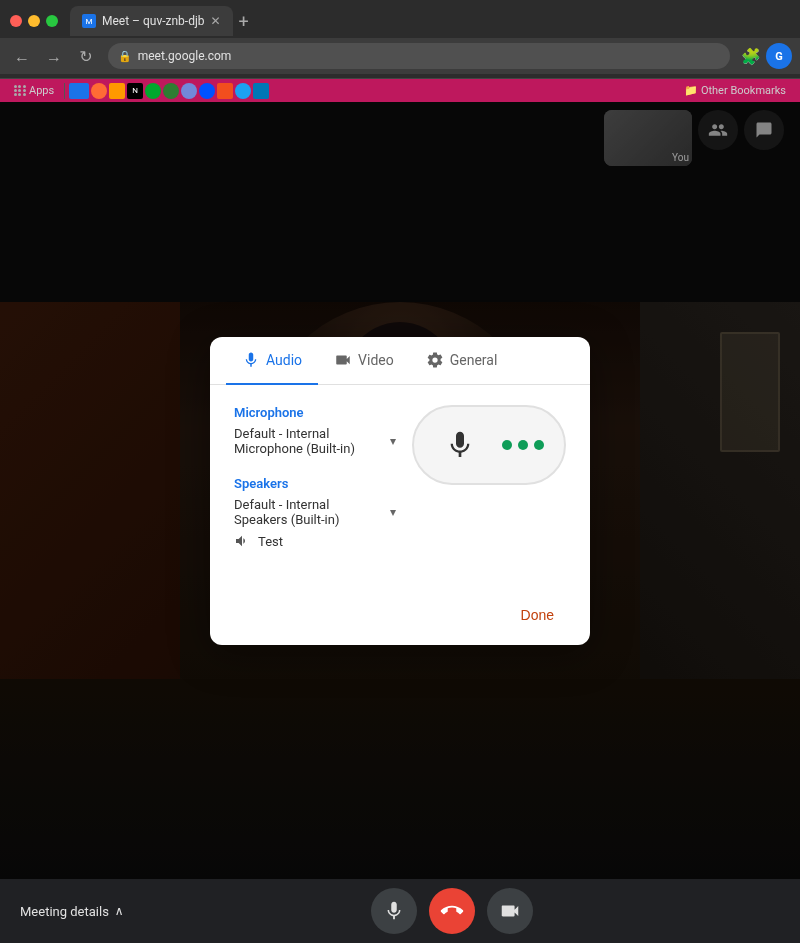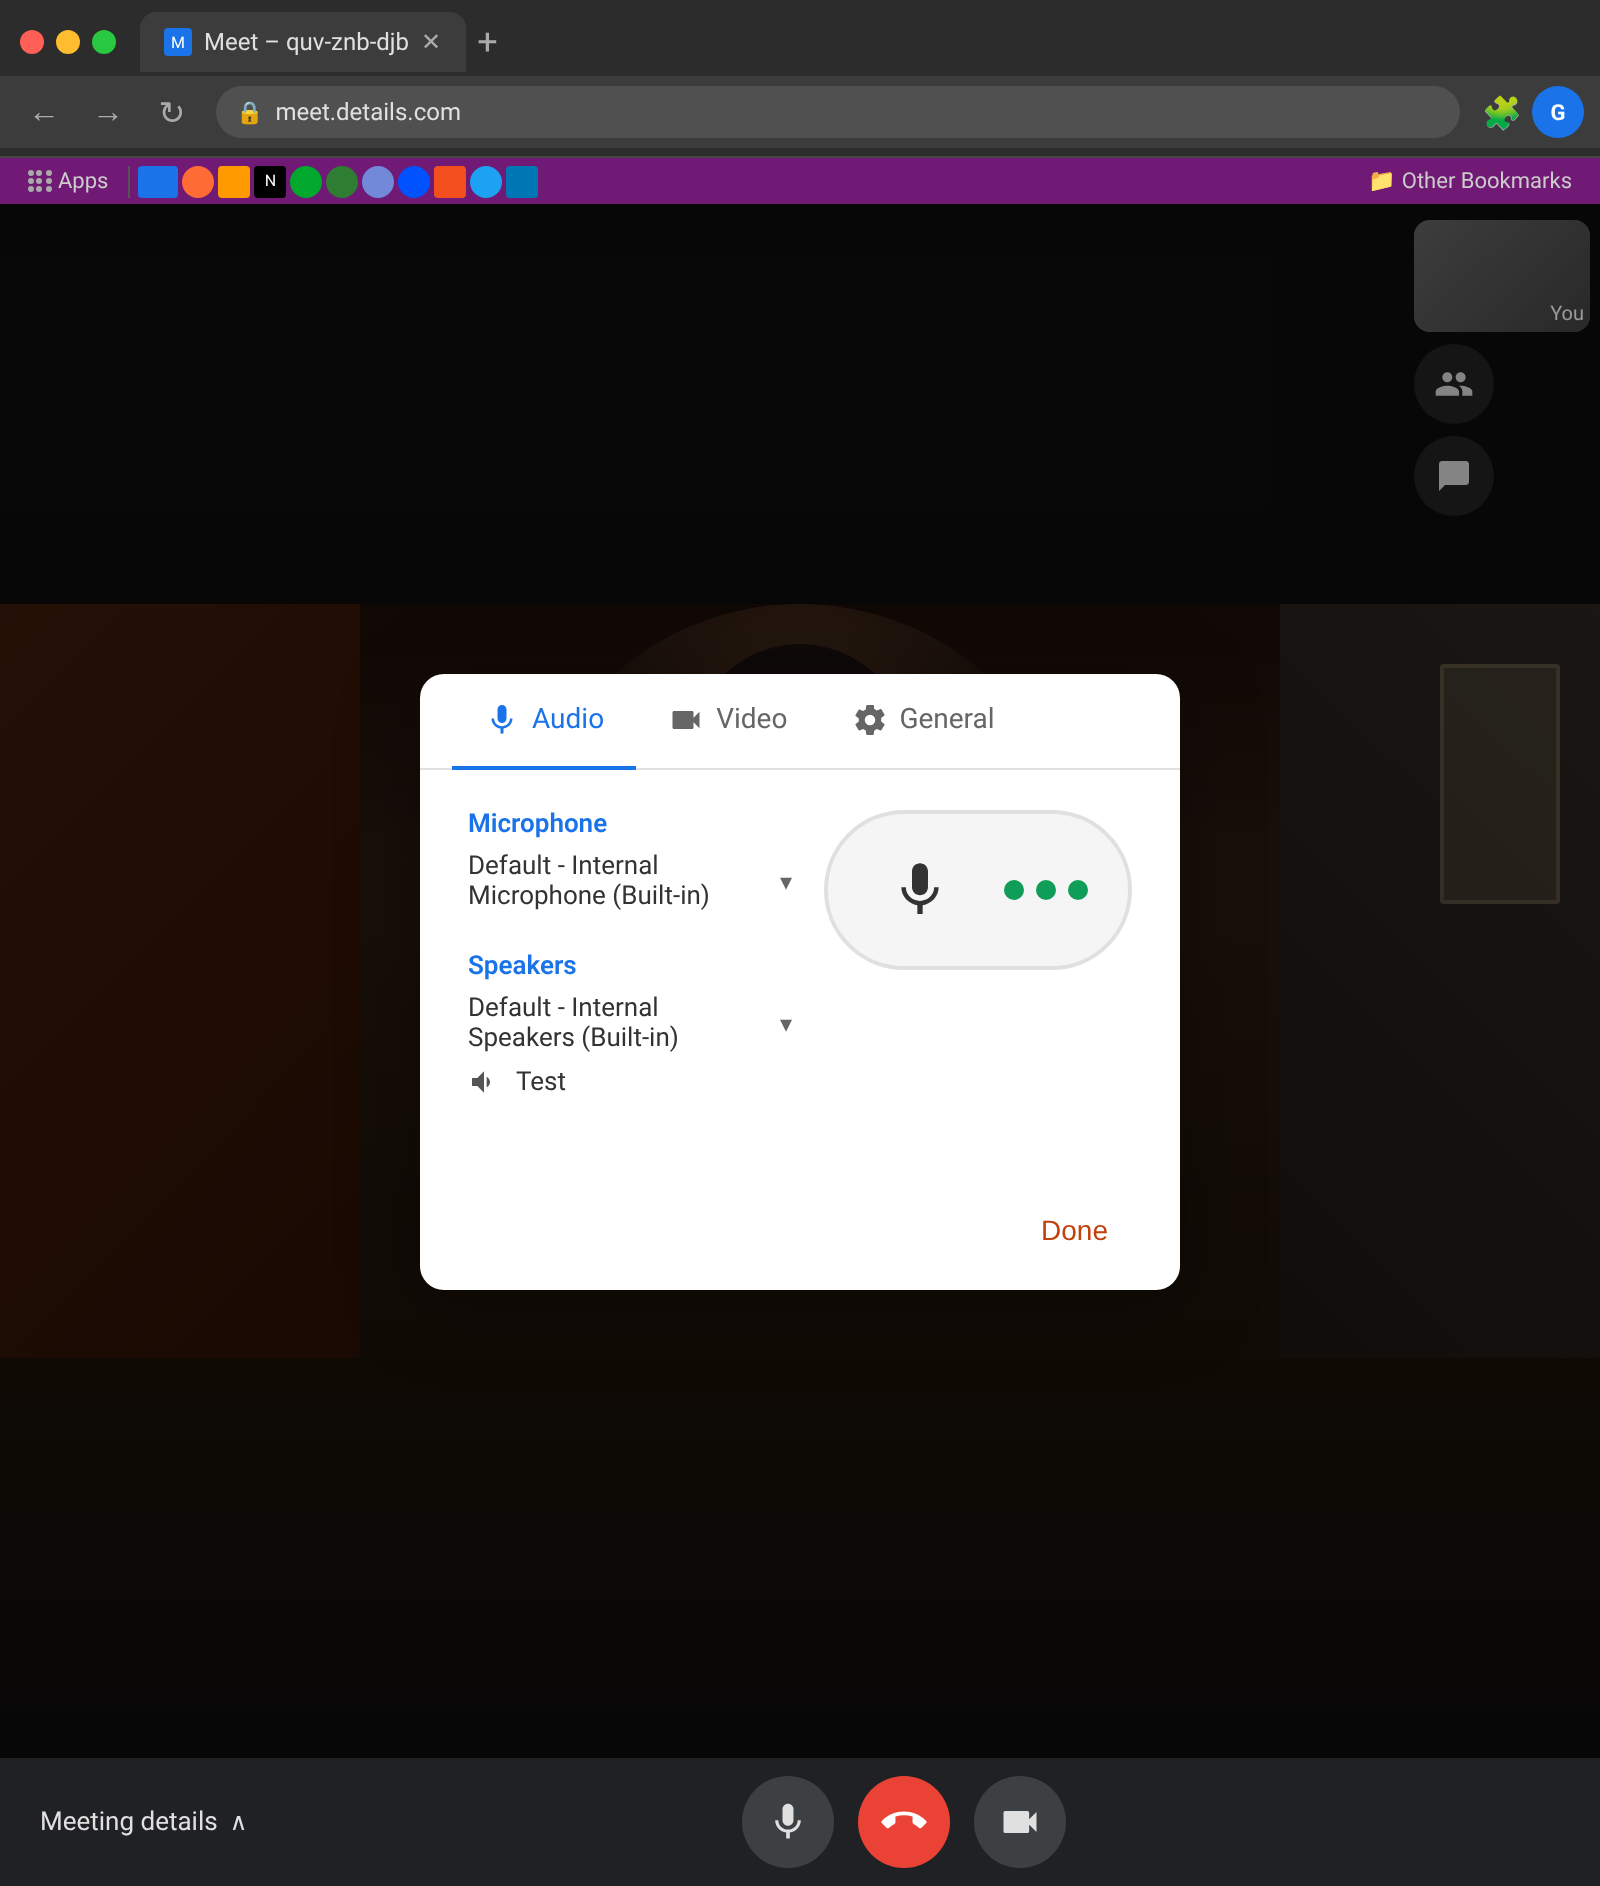--- a/index.html
+++ b/index.html
@@ -397,31 +397,31 @@
     <span class="new-tab-btn">+</span>
   </div>
 
   <div class="nav-bar">
     <div class="nav-btn">←</div>
     <div class="nav-btn">→</div>
     <div class="nav-btn">↻</div>
 
     <div class="address-bar">
       <span class="lock">🔒</span>
-      <span style="font-size:12px; color:#e0e0e0;">meet.details.com</span>
+      <span style="font-size:12px; color:#e0e0e0;">meet.google.com</span>
     </div>
 
     <div class="nav-actions">
       <div class="nav-action-btn" style="font-size:16px;">🧩</div>
       <div class="nav-action-btn" style="background:#1a73e8; border-radius:50%; color:#fff; font-size:11px; font-weight:bold;">G</div>
     </div>
   </div>
 </div>
 
-<div style="background:#701a75; height:24px; display:flex; align-items:center; padding:0 8px; gap:2px; border-top:1px solid #444;">
+<div style="background:#be185d; height:24px; display:flex; align-items:center; padding:0 8px; gap:2px; border-top:1px solid #444;">
   <div class="bm-item">
     <div class="bm-apps-icon">
       <div class="bm-apps-dot"></div>
         <div class="bm-apps-dot"></div>
         <div class="bm-apps-dot"></div>
       <div class="bm-apps-dot"></div>
         <div class="bm-apps-dot"></div>
         <div class="bm-apps-dot"></div>
       <div class="bm-apps-dot"></div>
         <div class="bm-apps-dot"></div>
@@ -465,21 +465,21 @@
 
       <div style="position:absolute; top:0; left:50%; transform:translateX(-50%); width:280px; height:280px; background:radial-gradient(ellipse at 50% 30%, #4a3020 0%, #2a1a10 50%, transparent 80%); border-radius:50%;"></div>
 
       <div style="position:absolute; top:20px; left:50%; transform:translateX(-50%); width:130px; height:160px; background:#1a1010; border-radius:50% 50% 45% 45%;"></div>
     </div>
 
     <div style="position:absolute; bottom:0; left:0; width:100%; height:200px; background:linear-gradient(to bottom, #1a1208, #0d0d0d);"></div>
 
   </div>
 
-  <div style="position:absolute; top:8px; right:5px; display:flex; gap:6px; z-index:20;flex-direction:column;">
+  <div style="position:absolute; top:8px; right:16px; display:flex; gap:6px; z-index:20;">
 
     <div style="background:#555; border-radius:8px; width:88px; height:56px; display:flex; align-items:flex-end; justify-content:flex-end; padding:3px; overflow:hidden; position:relative;">
       <div style="position:absolute; top:0; left:0; width:100%; height:100%; background:linear-gradient(135deg, #666 0%, #444 100%);"></div>
       <span style="position:relative; font-size:10px; color:#fff; z-index:1;">You</span>
     </div>
 
     <div style="background:rgba(40,40,40,0.85); border-radius:50%; width:40px; height:40px; display:flex; align-items:center; justify-content:center; color:#ddd; font-size:16px; cursor:pointer;">
       <svg width="20" height="20" viewBox="0 0 24 24" fill="#ddd">
         <path d="M16 11c1.66 0 2.99-1.34 2.99-3S17.66 5 16 5c-1.66 0-3 1.34-3 3s1.34 3 3 3zm-8 0c1.66 0 2.99-1.34 2.99-3S9.66 5 8 5C6.34 5 5 6.34 5 8s1.34 3 3 3zm0 2c-2.33 0-7 1.17-7 3.5V19h14v-2.5c0-2.33-4.67-3.5-7-3.5zm8 0c-.29 0-.62.02-.97.05 1.16.84 1.97 1.97 1.97 3.45V19h6v-2.5c0-2.33-4.67-3.5-7-3.5z"></path>
       </svg>

